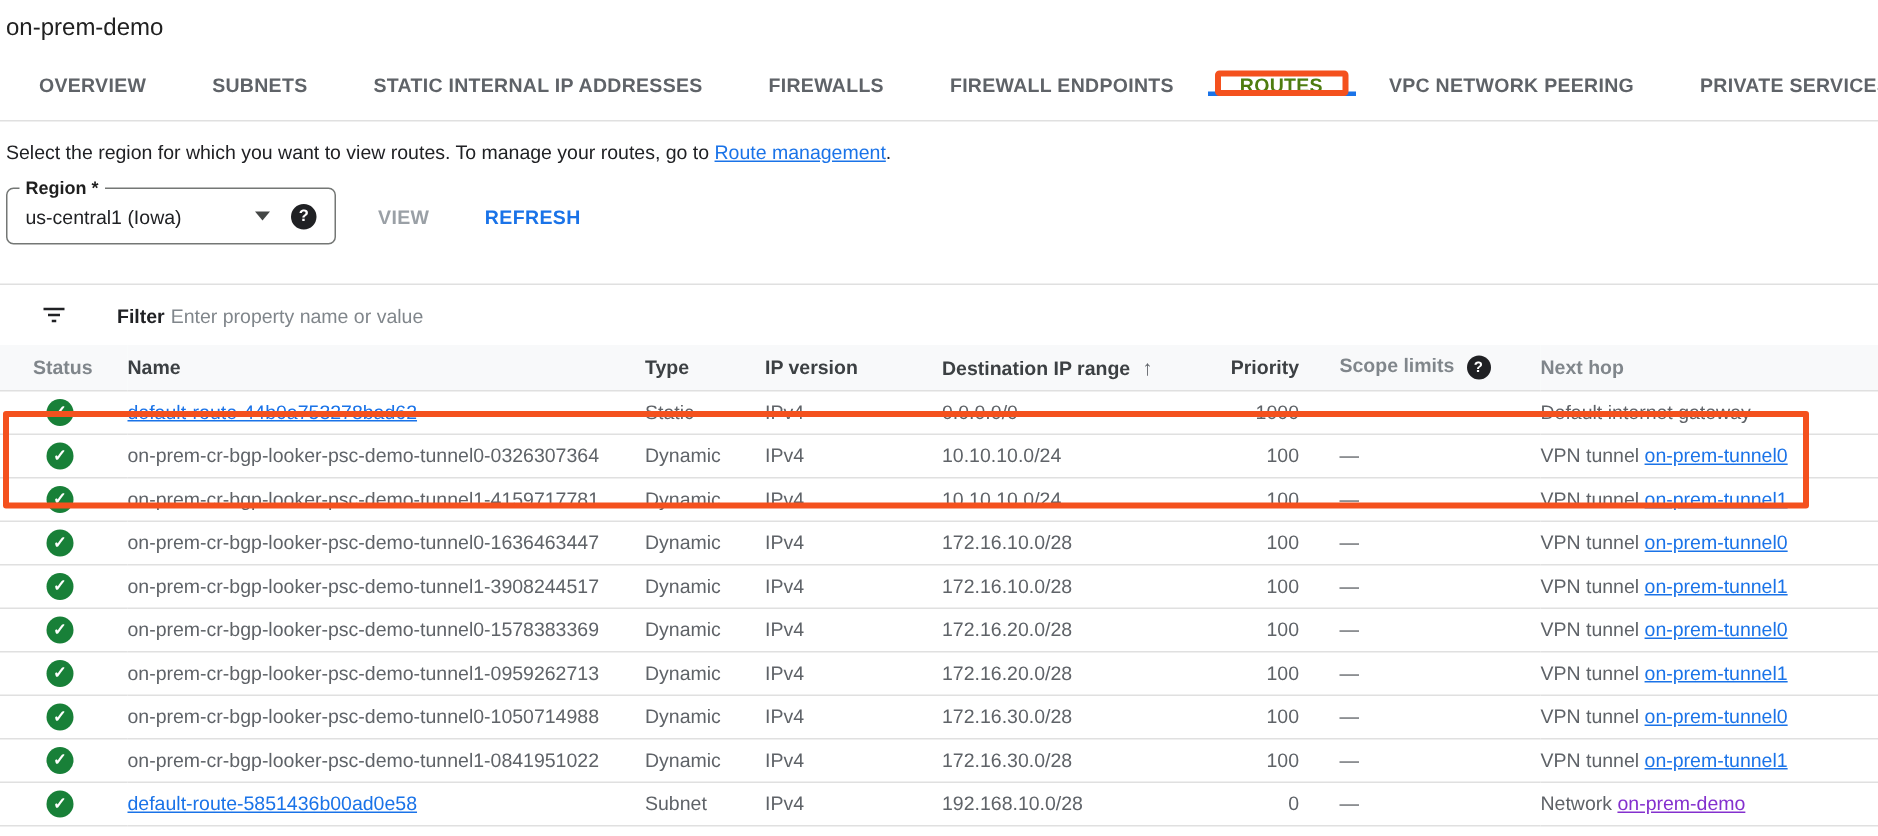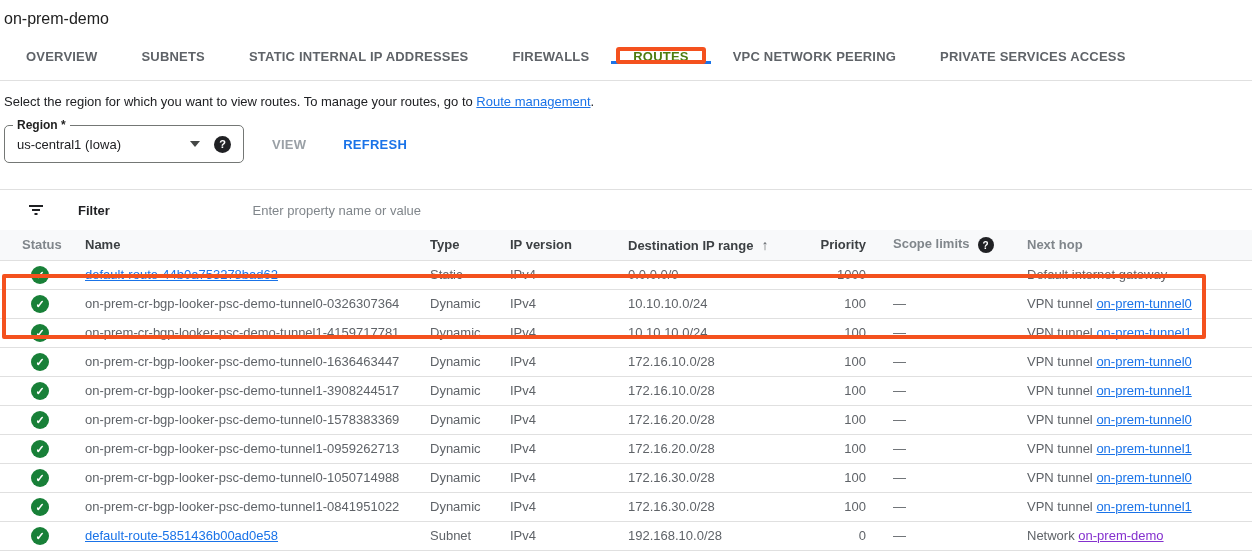--- a/index.html
+++ b/index.html
@@ -29,21 +29,21 @@
   }
 
   
   .desc { margin:13px 0 4px 4px; font-size:13px; color:#202124; line-height:16px; }
   a.lnk { color:#1a73e8; text-decoration:underline; cursor:pointer; }
   a.lnk.visited { color:#8430ce; }
 
   
   .region-row { display:flex; align-items:center; margin:10px 0 0 4px; height:48px; }
   .region-field {
-    position:relative; width:240px; height:38px; border:1px solid #747775;
+    position:relative; width:220px; height:38px; border:1px solid #747775;
     border-radius:5px; display:flex; align-items:center; padding:0 12px; cursor:pointer;
     background:#fff;
   }
   .region-label {
     position:absolute; top:-8px; left:8px; background:#fff; padding:0 4px;
     font-size:12px; font-weight:bold; color:#1f1f1f; line-height:14px;
   }
   .region-value { flex:1; font-size:13px; color:#202124; }
   .caret-down {
     width:0; height:0; border-left:5px solid transparent; border-right:5px solid transparent;
@@ -60,22 +60,22 @@
   }
   .btn-view { color:#9aa0a6; margin-left:28px; }
   .btn-refresh { color:#1a73e8; margin-left:37px; }
 
   
   .table-card { margin-top:21px; border-top:1px solid #e0e0e0; }
   .filter-row { height:40px; display:flex; align-items:center; padding-left:27px; background:#fff; }
   .filter-icon { display:inline-flex; }
   .filter-label { font-size:13px; font-weight:bold; color:#202124; margin-left:9px;padding-left:24px; }
   .filter-input {
-    border:none; outline:none; margin-left:17px; font-size:13px; width:420px;
-    font-family:inherit; color:#202124;text-align:center;
+    border:none; outline:none; margin-left:4px; font-size:13px; width:420px;
+    font-family:inherit; color:#202124;
   }
   .filter-input::placeholder { color:#80868b; }
 
   table.routes { width:1252px; border-collapse:collapse; table-layout:fixed; }
   col.c1{width:85px} col.c2{width:345px} col.c3{width:80px} col.c4{width:118px}
   col.c5{width:150px} col.c6{width:90px} col.c7{width:159px} col.c8{width:225px}
   thead tr { background:#f8f9fa; height:30px; }
   th {
     font-size:13px; font-weight:bold; color:#3c4043; text-align:left; padding:0;
     border-bottom:1px solid #e0e0e0;
@@ -106,20 +106,21 @@
 </head>
 <body>
 
 <div class="page-title">on-prem-demo</div>
 
 <div class="tabbar">
   <div class="tab">OVERVIEW</div>
   <div class="tab">SUBNETS</div>
   <div class="tab">STATIC INTERNAL IP ADDRESSES</div>
   <div class="tab">FIREWALLS</div>
+  <div class="tab">FIREWALL ENDPOINTS</div>
   <div class="tab active">
     <span>ROUTES</span>
     <span class="tab-annotation"></span>
   </div>
   <div class="tab">VPC NETWORK PEERING</div>
   <div class="tab">PRIVATE SERVICES ACCESS</div>
 </div>
 
 <div class="desc"><span>Select the region for which you want to view routes. To manage your routes, go to </span><a class="lnk" href="#">Route management</a><span>.</span></div>
 

